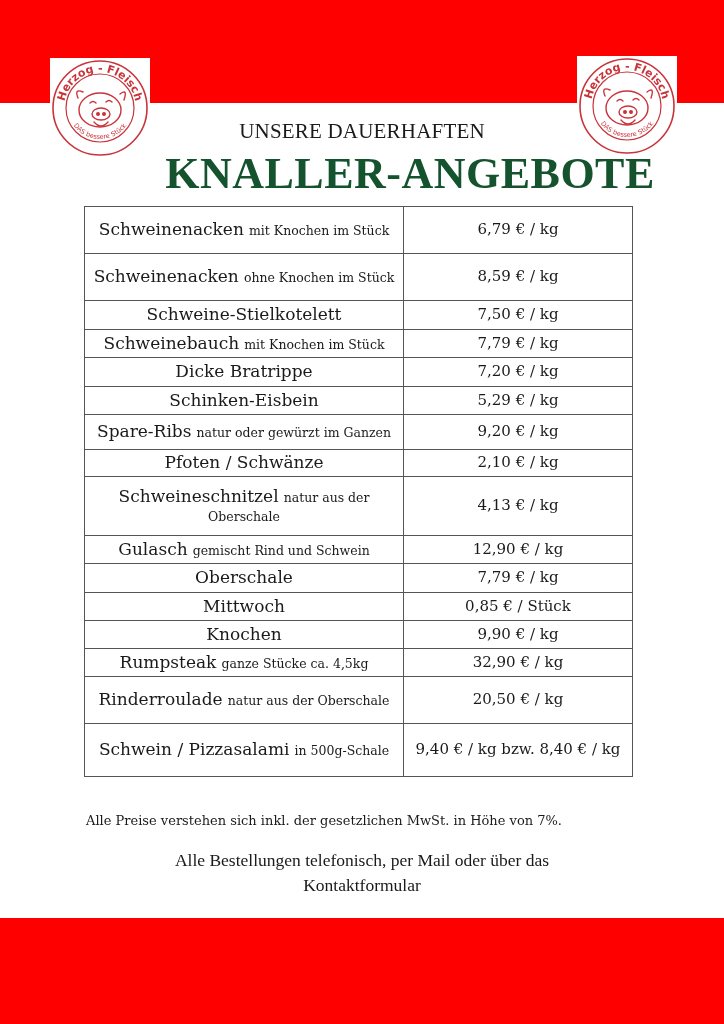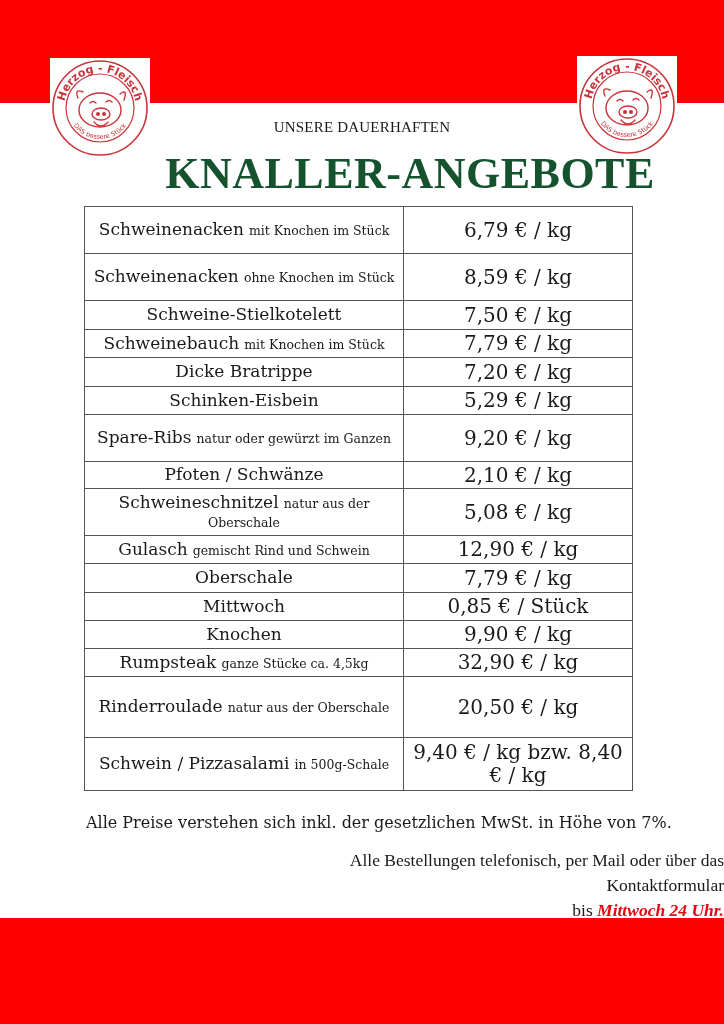--- a/index.html
+++ b/index.html
@@ -22,21 +22,21 @@
       background: #ffffff;
     }
     .logo.left { left: 50px; top: 58px; }
     .logo.right { left: 577px; top: 56px; }
     .logo svg { width: 100px; height: 100px; display: block; }
 
     .subtitle {
       position: absolute; left: 0; width: 724px; top: 119px;
       text-align: center;
       font-family: "Liberation Serif", serif;
-      font-size: 15px; letter-spacing: 0.2px; color: #1a1a1a;
+      font-size: 21px; letter-spacing: 0.2px; color: #1a1a1a;
     }
     .title {
       position: absolute; left: 0; width: 724px; top: 148px;
       text-align: center;
       font-family: "Liberation Serif", serif;
       font-weight: bold; font-size: 44px; color: #14532d;
       letter-spacing: 0.5px;
       margin-left: 48px;
     }
 
@@ -48,29 +48,29 @@
     table.prices td {
       border: 1px solid #555;
       text-align: center; vertical-align: middle;
       padding: 0 4px;
       line-height: 1.15;
     }
     table.prices col.c1 { width: 319px; }
     table.prices col.c2 { width: 229px; }
     .item-name { font-size: 17px; }
     .item-note { font-size: 12.5px; }
-    .price { font-size: 20px; }
+    .price { font-size: 15px; }
 
     .vat-note {
       position: absolute; left: 86px; top: 813px;
-      font-size: 16px; color: #1a1a1a;
+      font-size: 13px; color: #1a1a1a;
     }
     .order-note {
       position: absolute; left: 0; width: 724px; top: 848px;
-      text-align: right; font-size: 17.5px; line-height: 25px;
+      text-align: center; font-size: 17.5px; line-height: 25px;
       color: #1a1a1a;
       font-family: "Liberation Serif", serif;
     }
     .order-note .deadline {
       color: #e30613; font-weight: bold; font-style: italic;
     }
   </style>
 </head>
 <body>
 
@@ -158,31 +158,31 @@
       <td class="price">7,79 € / kg</td>
     </tr>
     <tr style="height:29px">
       <td><span class="item-name">Dicke Bratrippe</span></td>
       <td class="price">7,20 € / kg</td>
     </tr>
     <tr style="height:28px">
       <td><span class="item-name">Schinken-Eisbein</span></td>
       <td class="price">5,29 € / kg</td>
     </tr>
-    <tr style="height:47px">
+    <tr style="height:35px">
       <td><span class="item-name">Spare-Ribs</span> <span class="item-note">natur oder gewürzt im Ganzen</span></td>
       <td class="price">9,20 € / kg</td>
     </tr>
     <tr style="height:27px">
       <td><span class="item-name">Pfoten / Schwänze</span></td>
       <td class="price">2,10 € / kg</td>
     </tr>
-    <tr style="height:47px">
+    <tr style="height:59px">
       <td><span class="item-name">Schweineschnitzel</span> <span class="item-note">natur aus der Oberschale</span></td>
-      <td class="price">5,08 € / kg</td>
+      <td class="price">4,13 € / kg</td>
     </tr>
     <tr style="height:28px">
       <td style="white-space:nowrap"><span class="item-name">Gulasch</span> <span class="item-note">gemischt Rind und Schwein</span></td>
       <td class="price">12,90 € / kg</td>
     </tr>
     <tr style="height:29px">
       <td><span class="item-name">Oberschale</span></td>
       <td class="price">7,79 € / kg</td>
     </tr>
     <tr style="height:28px">
@@ -190,32 +190,31 @@
       <td class="price">0,85 € / Stück</td>
     </tr>
     <tr style="height:28px">
       <td><span class="item-name">Knochen</span></td>
       <td class="price">9,90 € / kg</td>
     </tr>
     <tr style="height:28px">
       <td style="white-space:nowrap"><span class="item-name">Rumpsteak</span> <span class="item-note">ganze Stücke ca. 4,5kg</span></td>
       <td class="price">32,90 € / kg</td>
     </tr>
-    <tr style="height:61px">
+    <tr style="height:47px">
       <td><span class="item-name">Rinderroulade</span> <span class="item-note">natur aus der Oberschale</span></td>
       <td class="price">20,50 € / kg</td>
     </tr>
     <tr style="height:53px">
       <td><span class="item-name">Schwein / Pizzasalami</span> <span class="item-note">in 500g-Schale</span></td>
       <td class="price">9,40 € / kg bzw. 8,40 € / kg</td>
     </tr>
   </tbody>
 </table>
 
 <div class="vat-note">Alle Preise verstehen sich inkl. der gesetzlichen MwSt. in Höhe von 7%.</div>
 
 <div class="order-note">
   <div>Alle Bestellungen telefonisch, per Mail oder über das</div>
   <div>Kontaktformular</div>
-  <div><span>bis</span> <span class="deadline">Mittwoch 24 Uhr.</span></div>
 </div>
 
 <div class="band-bottom"></div>
 
 </body></html>

